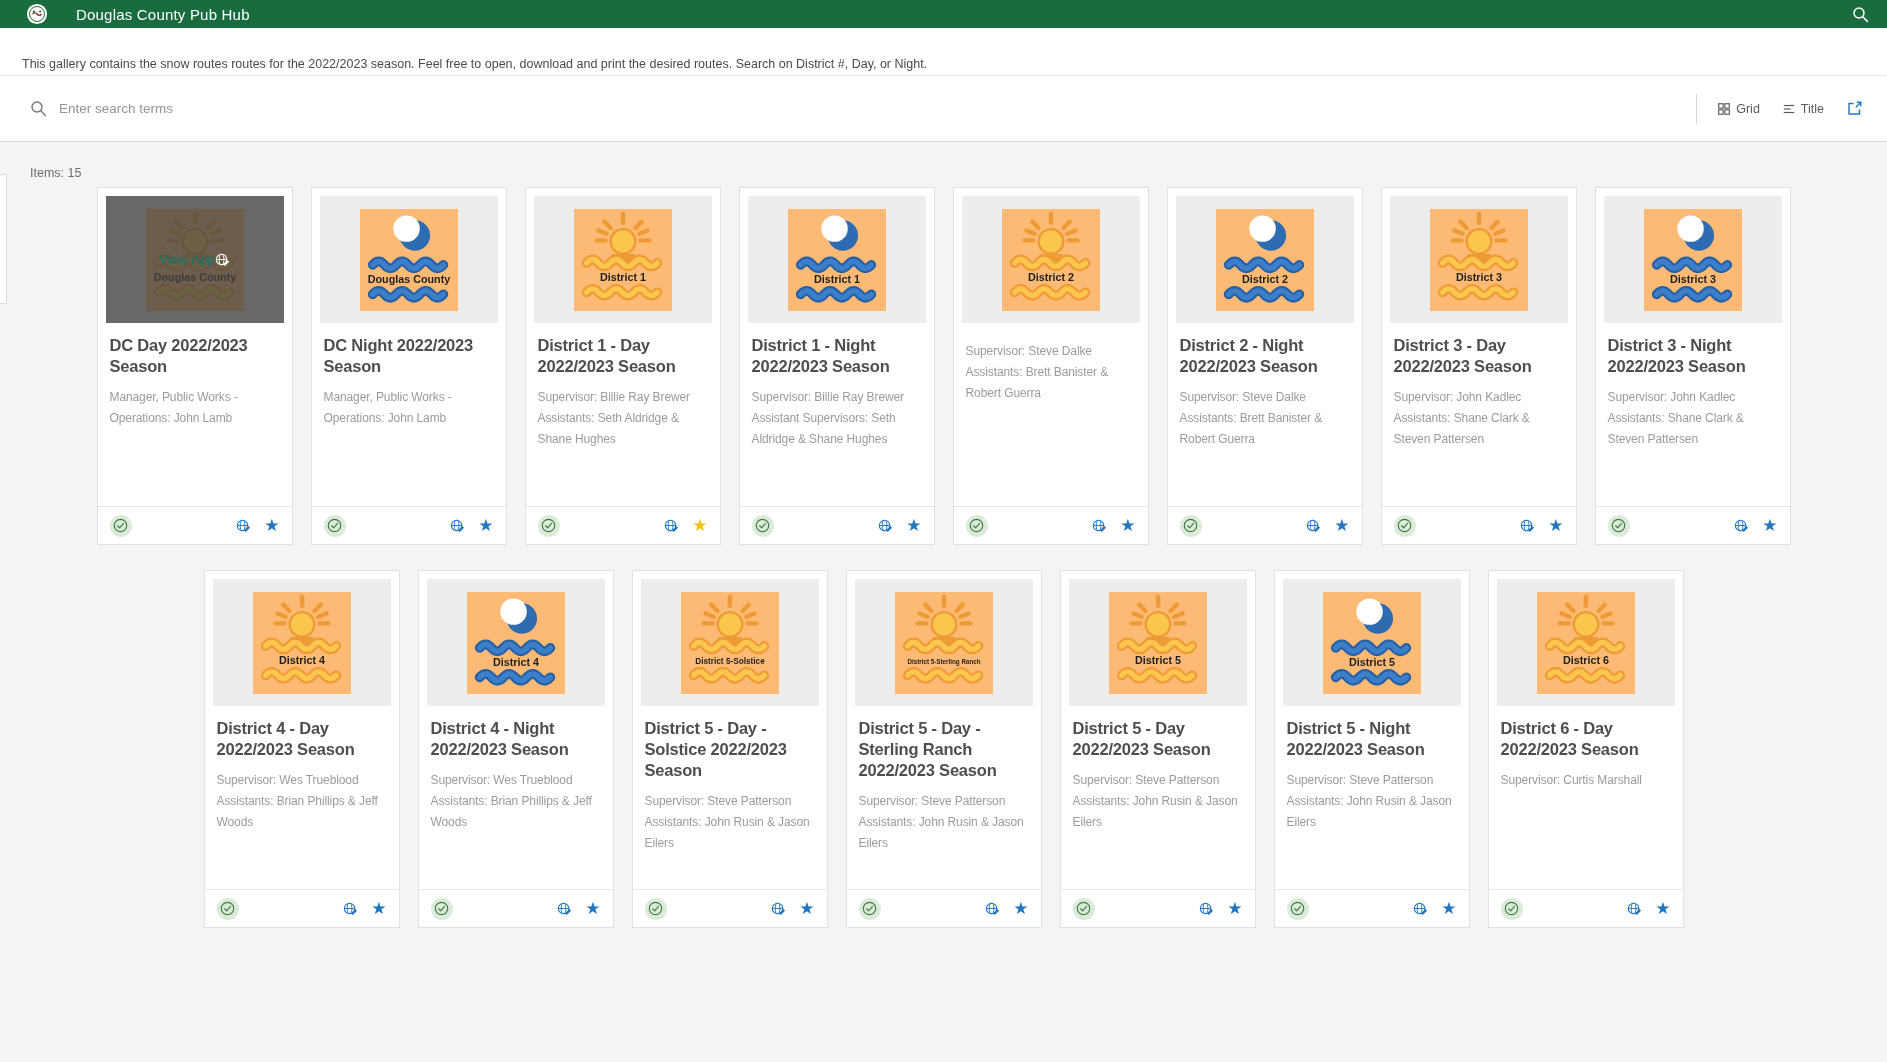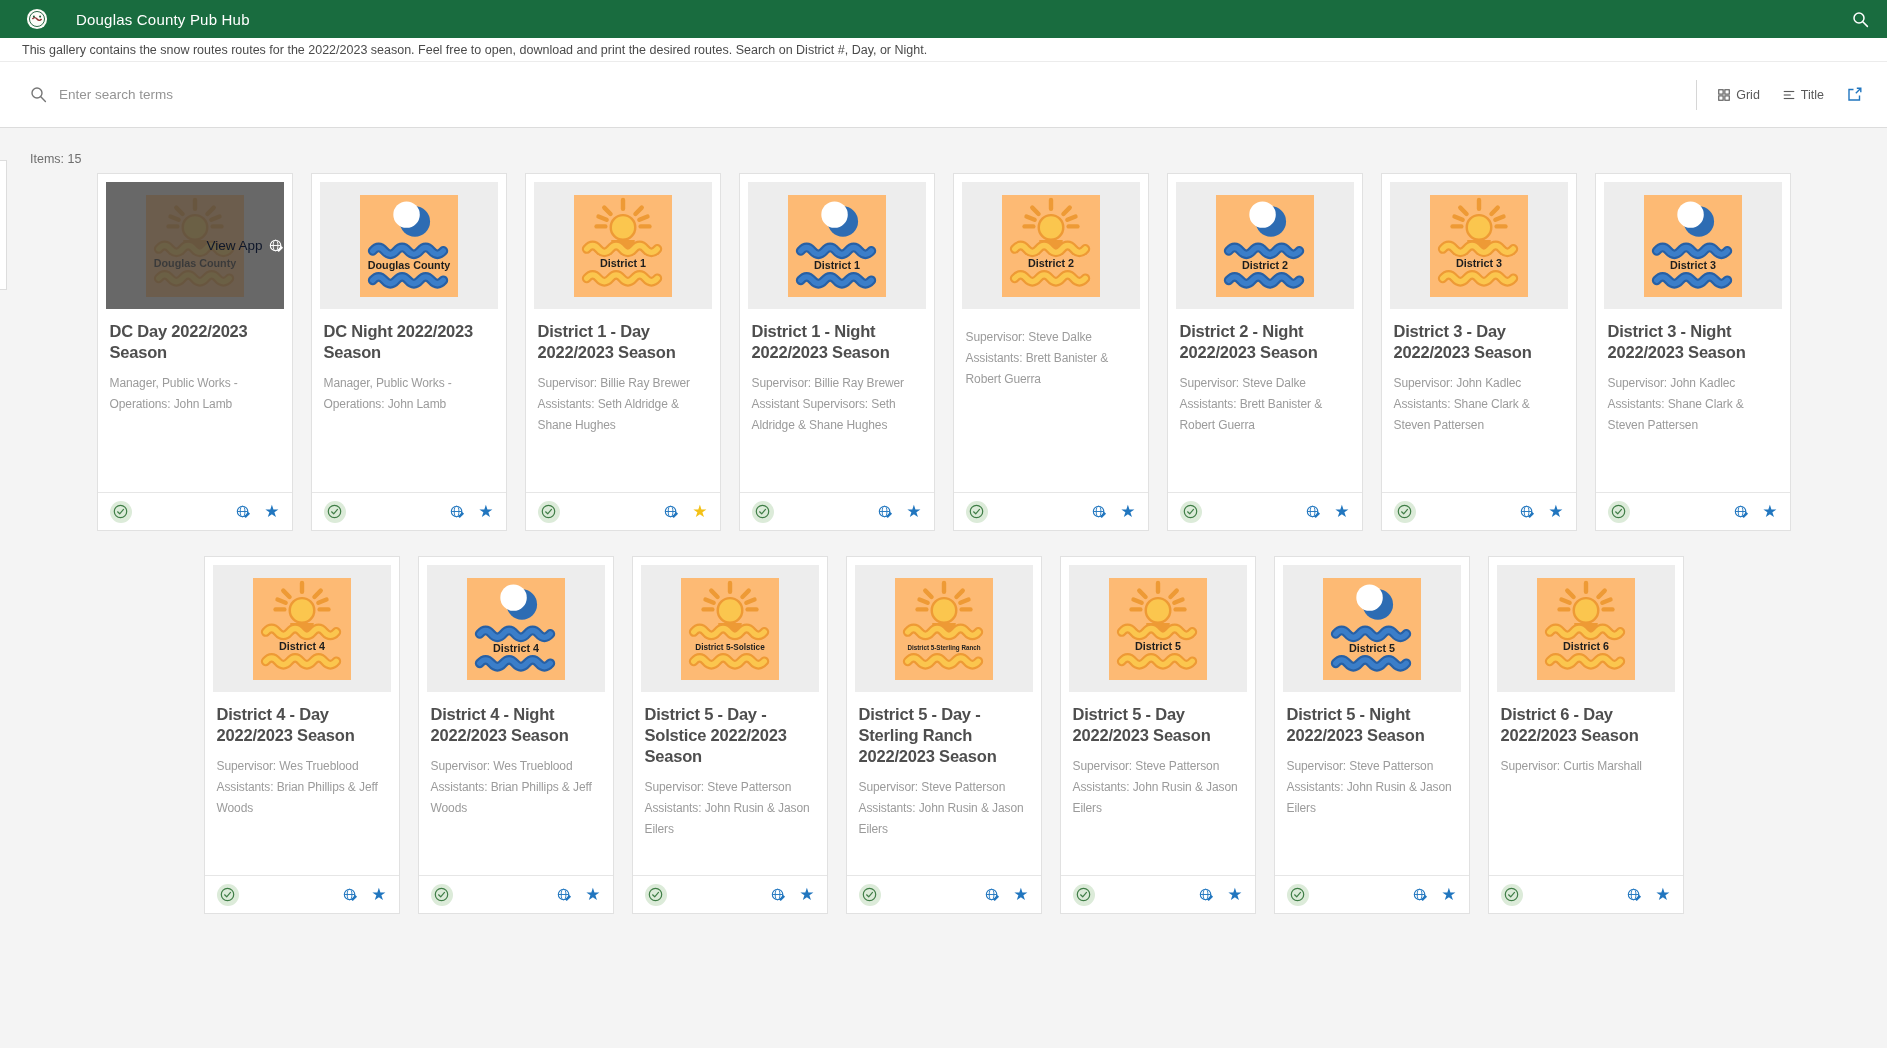--- a/index.html
+++ b/index.html
@@ -13,31 +13,31 @@
     --night-dark:#2760a5;
   }
   *{box-sizing:border-box;margin:0;padding:0;}
   html,body{width:1887px;height:1062px;}
   body{
     font-family:"Liberation Sans",sans-serif;
     background:#fff;color:#4e4e4e;overflow:hidden;position:relative;
   }
   
   .app-header{
-    height:38px;background:var(--header-green);display:flex;align-items:center;
+    height:28px;background:var(--header-green);display:flex;align-items:center;
     padding:0 10px 0 26px;color:#fff;
   }
   .seal{width:22px;height:22px;flex:0 0 auto;}
   .app-title{font-size:15px;font-weight:400;margin-left:28px;letter-spacing:.2px;}
   .hdr-spacer{flex:1;}
   .hdr-search{width:17px;height:17px;margin-right:8px;cursor:pointer;}
   
   .desc-strip{
     height:24px;display:flex;align-items:center;padding:0 22px;
-    border-bottom:1px solid #ececec;background:#fff;
+    border-bottom:1px solid #ececec;background:#fff;margin-top:24px;
   }
   .desc-strip p{font-size:12.5px;color:#4a4a4a;}
   
   .toolbar{
     height:66px;background:#fff;border-bottom:1px solid #dcdcdc;
     display:flex;align-items:center;padding:0 24px 0 30px;
   }
   .search-icon{width:17px;height:17px;margin-right:12px;}
   .search-input{
     border:none;outline:none;font-size:13.5px;color:#6e6e6e;width:600px;
@@ -71,21 +71,21 @@
     display:flex;flex-direction:column;cursor:pointer;position:relative;
   }
   .thumb{
     margin:8px;height:127px;background:#ededed;position:relative;flex:0 0 auto;
     display:flex;align-items:center;justify-content:center;
   }
   .thumb-img{width:98px;height:102px;background:#fdba74;}
   .thumb-img svg{width:98px;height:102px;display:block;}
   .thumb-overlay{
     position:absolute;inset:0;background:rgba(66,66,66,.78);
-    display:flex;align-items:center;justify-content:flex-end;gap:6px;color:#0f172a;
+    display:flex;align-items:center;justify-content:center;color:#0f766e;
   }
   .thumb-overlay span{font-size:13.5px;}
   .thumb-overlay svg{width:15px;height:15px;}
   .card-title{
     font-size:16.5px;font-weight:700;color:#4e4e4e;line-height:21px;
     padding:4px 12px 0 12px;letter-spacing:-.2px;
   }
   .card-desc{
     font-size:12px;color:#9b9b9b;line-height:21px;padding:10px 12px 0 12px;
     letter-spacing:-.1px;

